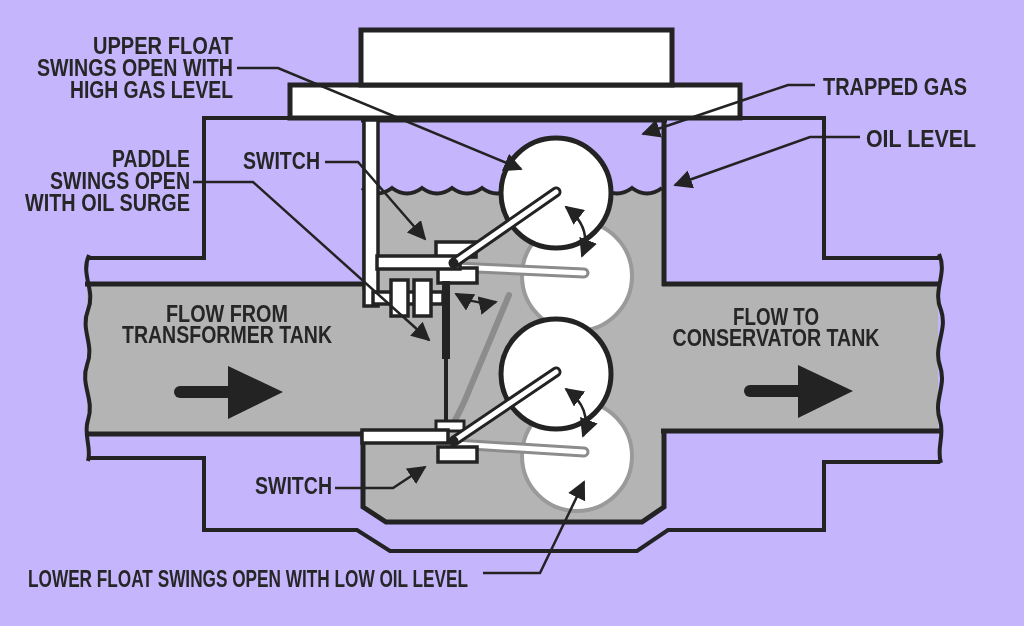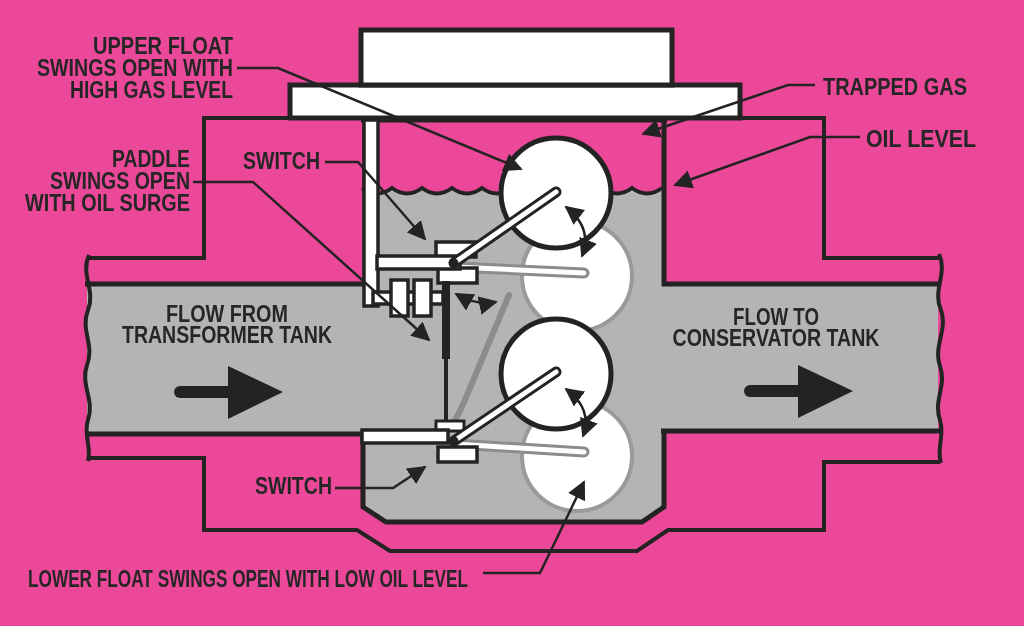--- a/index.html
+++ b/index.html
@@ -8,21 +8,21 @@
     background: #ffffff;
     width: 1024px;
     height: 626px;
     overflow: hidden;
     font-family: "Liberation Sans", sans-serif;
   }
   #stage {
     position: relative;
     width: 1024px;
     height: 626px;
-    background: #ec4899;
+    background: #c4b5fd;
   }
   svg text {
     font-family: "Liberation Sans", sans-serif;
     font-weight: bold;
     fill: #262626;
   }
   .lbl  { font-size: 23px; }
   .body-line  { stroke:#232323; fill:none; }
   .thick5 { stroke-width:5; }
   .thick4 { stroke-width:4; }

